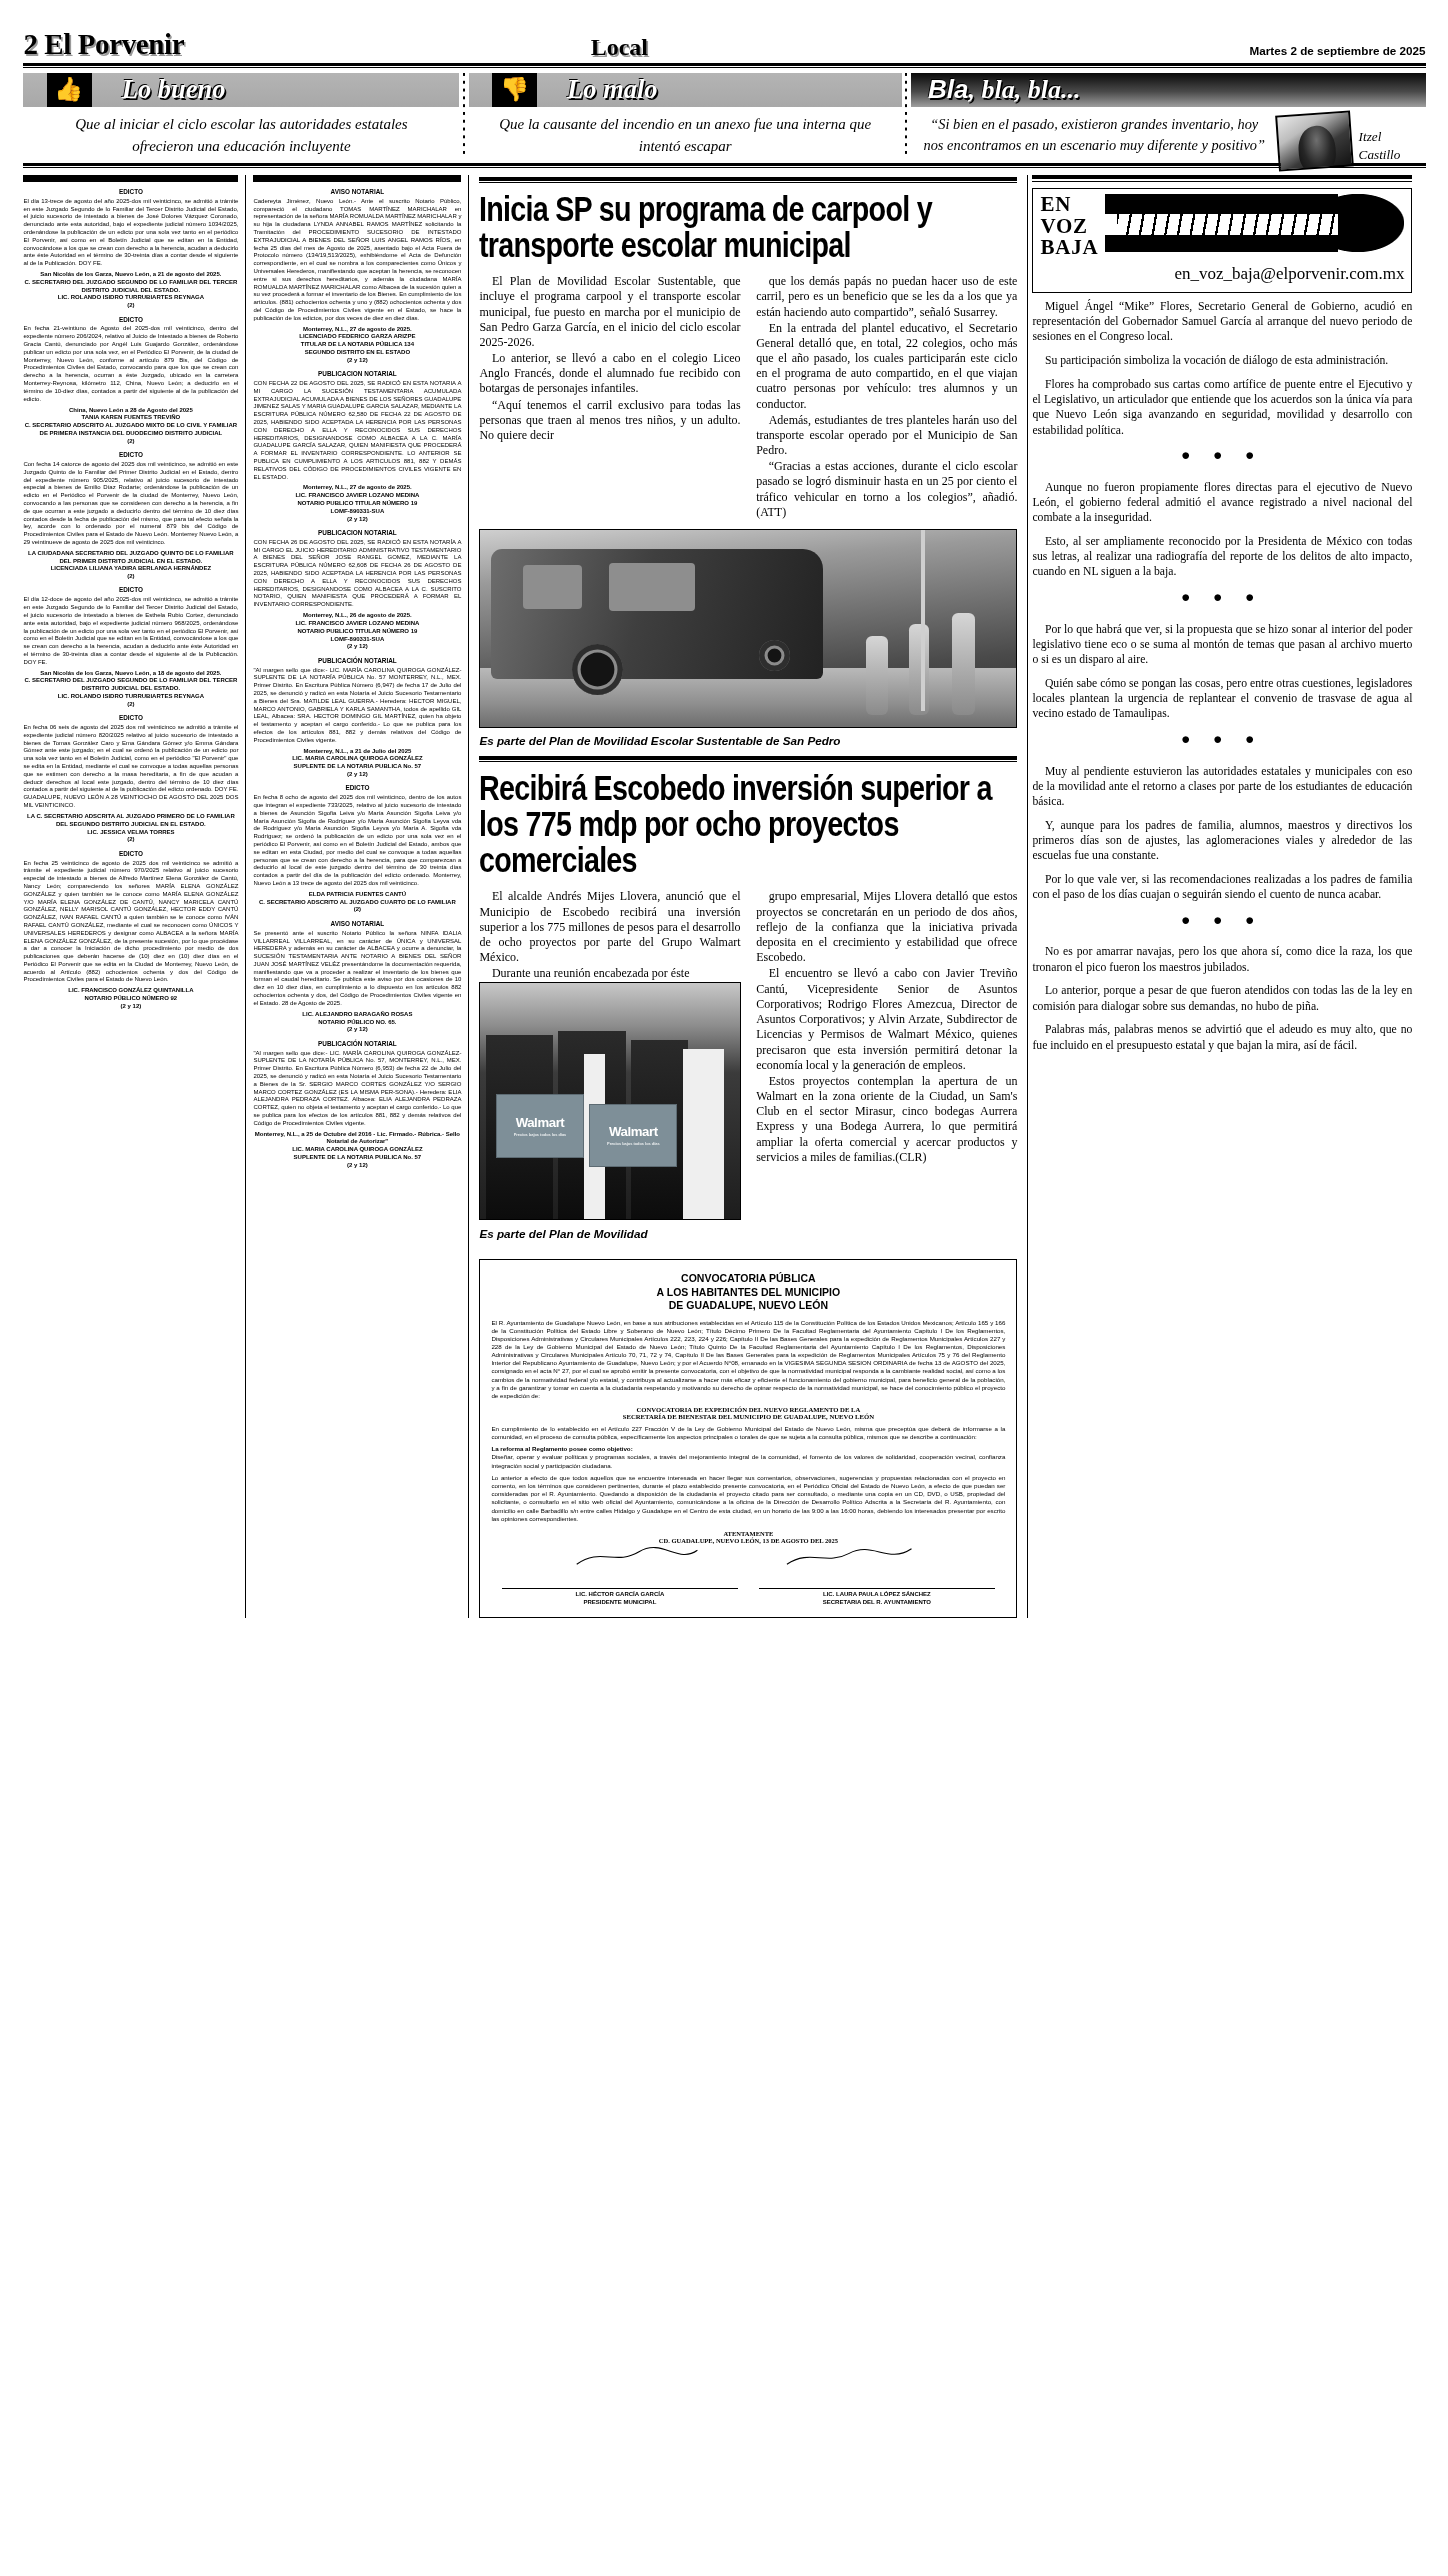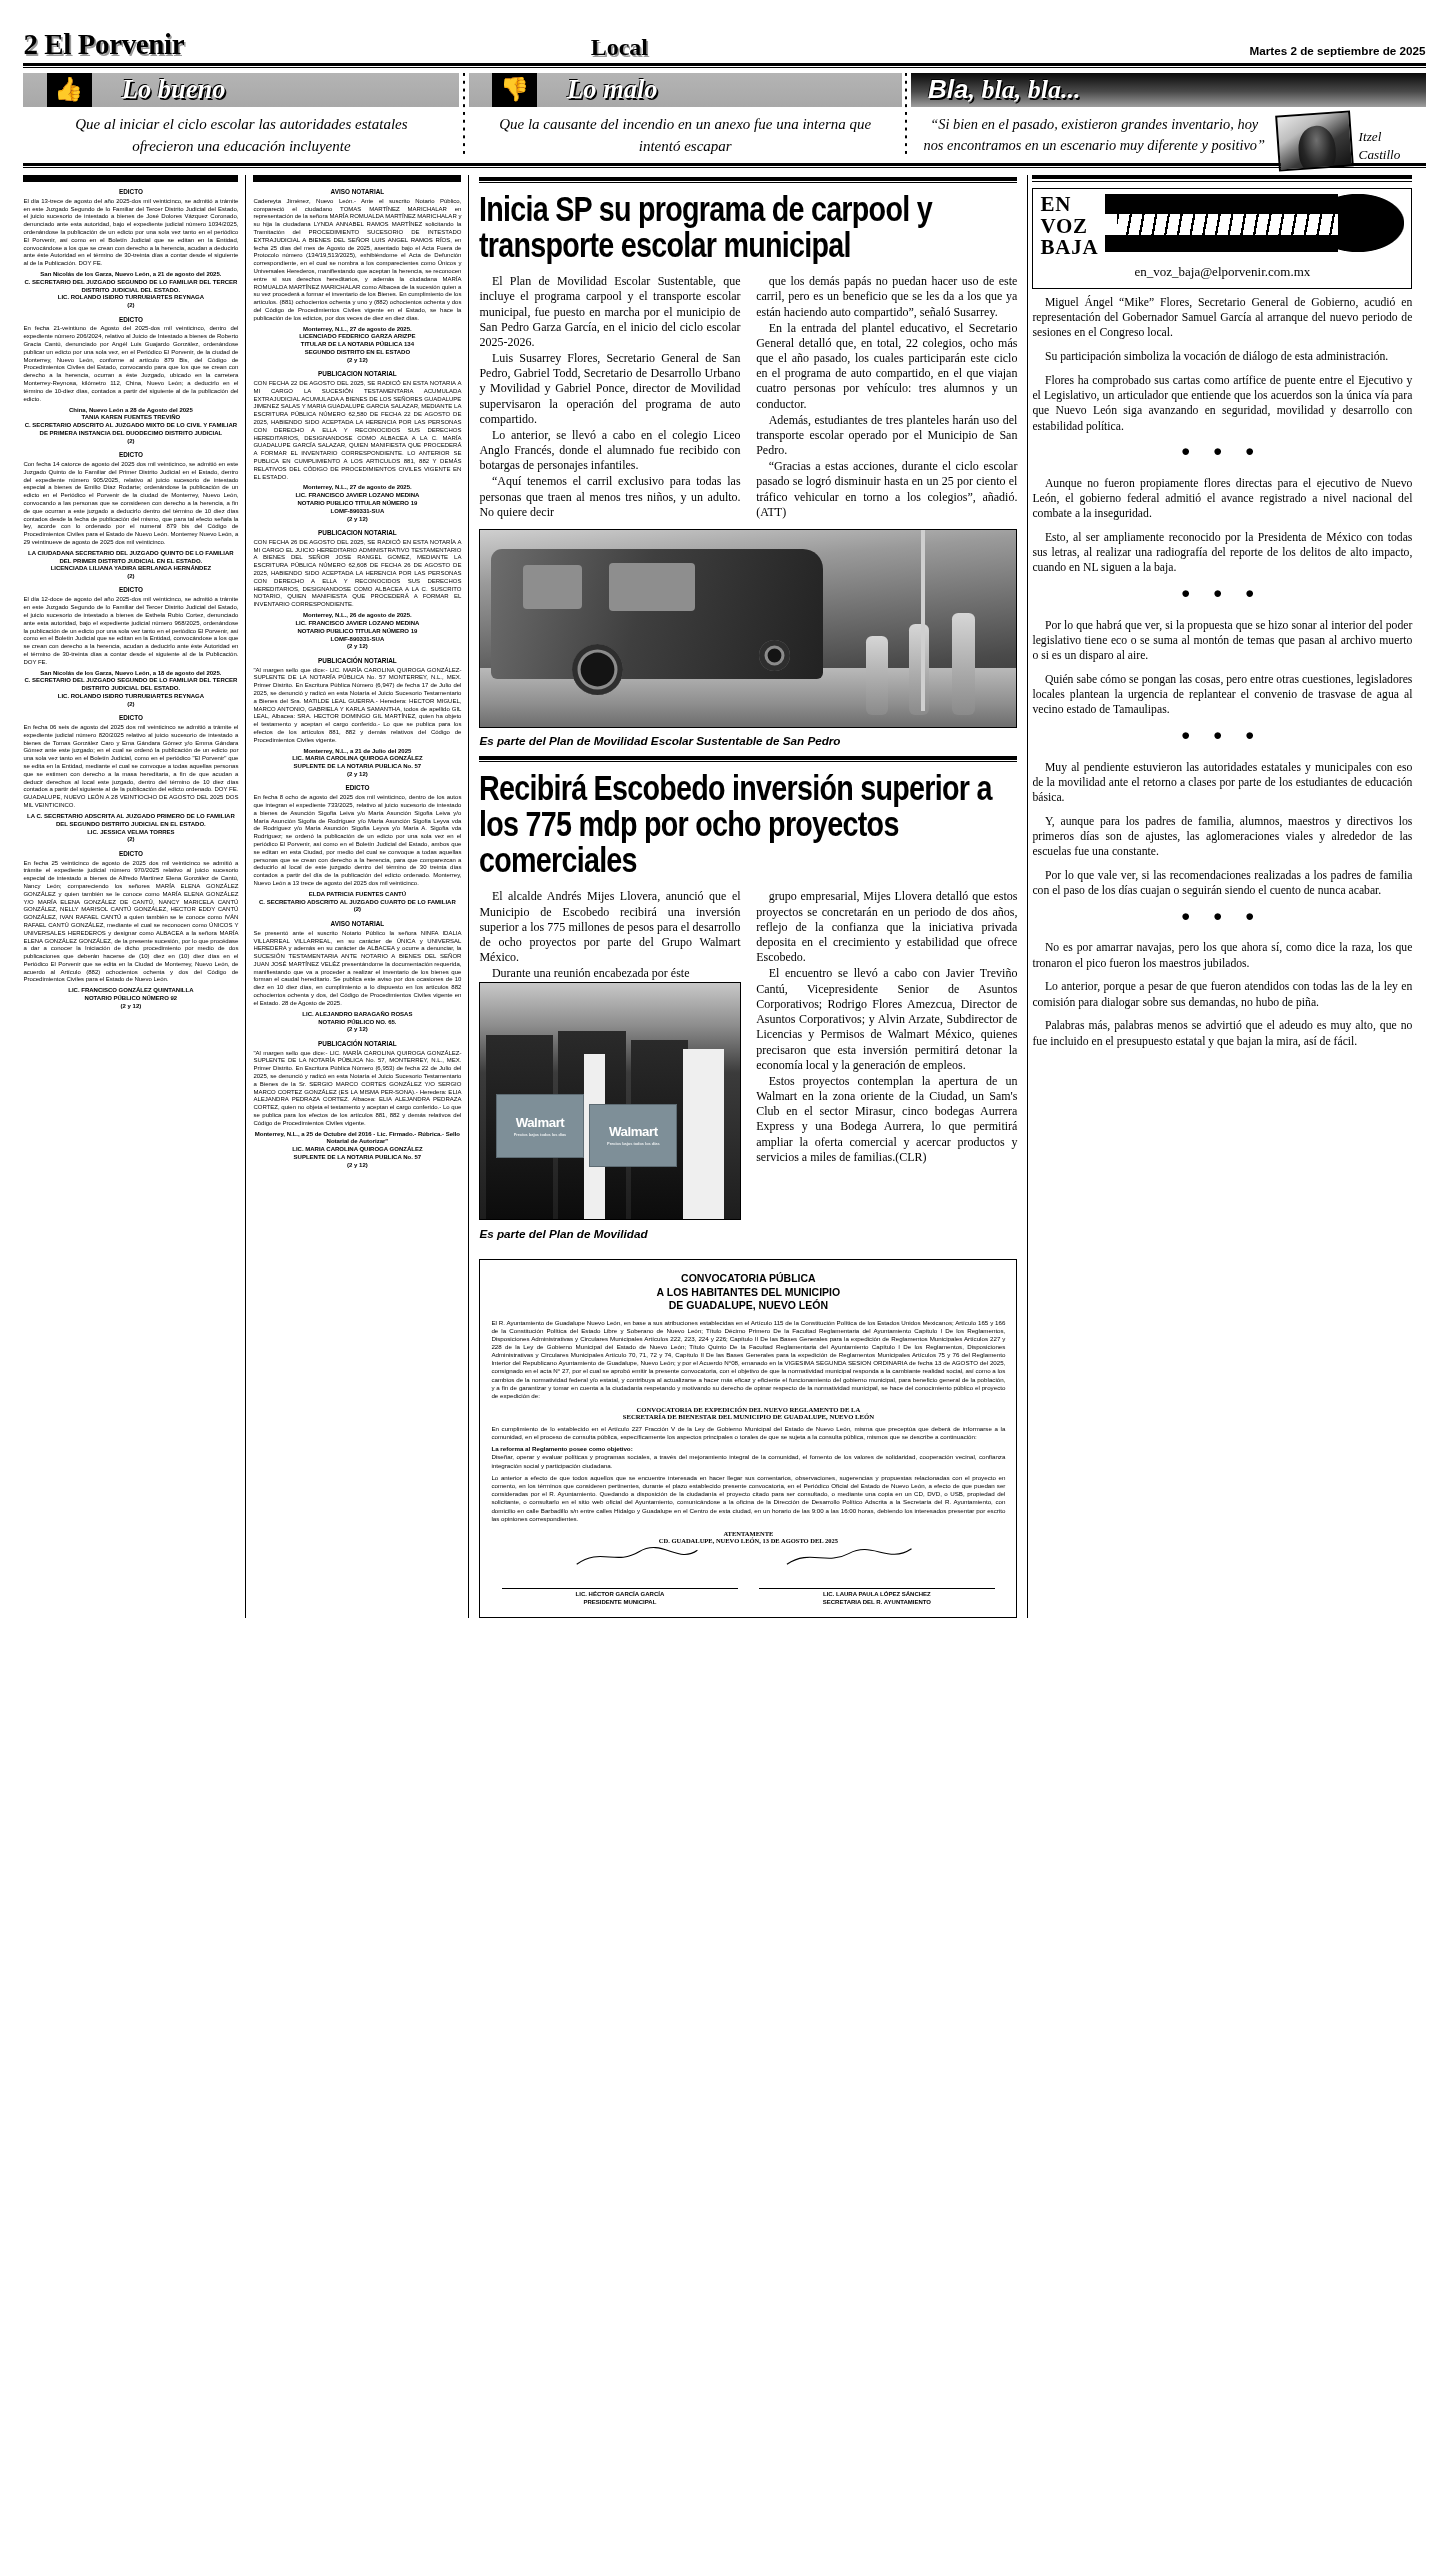--- a/index.html
+++ b/index.html
@@ -180,21 +180,21 @@
   .evb-art {
     flex:1; height:58px; margin-left:6.2px; position:relative; overflow:hidden;
     background:#fff;
   }
   .evb-art .band1{position:absolute;left:0;right:0;top:0;height:34%;background:#000;}
   .evb-art .band2{position:absolute;left:0;right:0;bottom:0;height:30%;background:#000;}
   .evb-art .figs{position:absolute;left:4%;top:34%;height:36%;width:92%;
     background:repeating-linear-gradient(100deg,#000 0 2.3px,transparent 2.3px 12.5px);}
   .evb-art .pers{position:absolute;right:0;top:0;bottom:0;width:22%;
     background:radial-gradient(ellipse at 30% 50%,#000 45%,#000 70%, #fff 72%);}
-  .evb-mail { text-align:center; font-size:13px; margin:5.5px 0 1.6px 0; }
+  .evb-mail { text-align:right; font-size:17px; margin:5.5px 0 1.6px 0; }
   .evb-body { font-size:11.7px; line-height:1.30; text-align:justify; padding-top:6.2px; }
   .evb-body p { margin:0 0 8.6px 0; text-indent:12.5px; }
   .dots3 { text-align:center; letter-spacing:9.3px; font-size:15.6px; margin:4.7px 0 9.3px 0; }
 </style>
 </head>
 <body>
 
 <div class="page">
 
   <div class="masthead">
@@ -393,21 +393,20 @@
         </div>
     </div>
 
     <div class="col-main">
       <div class="hl-rule"></div>
       <div class="headline">Inicia SP su programa de carpool y transporte escolar municipal</div>
 
       <div class="artcols">
         <div class="artcol" id="a1c1">
             <p>El Plan de Movilidad Escolar Sustentable, que incluye el programa carpool y el transporte escolar municipal, fue puesto en marcha por el municipio de San Pedro Garza García, en el inicio del ciclo escolar 2025-2026.</p>
-            <p>Luis Susarrey Flores, Secretario General de San Pedro, Gabriel Todd, Secretario de Desarrollo Urbano y Movilidad y Gabriel Ponce, director de Movilidad supervisaron la operación del programa de auto compartido.</p>
             <p>Lo anterior, se llevó a cabo en el colegio Liceo Anglo Francés, donde el alumnado fue recibido con botargas de personajes infantiles.</p>
             <p>“Aquí tenemos el carril exclusivo para todas las personas que traen al menos tres niños, y un adulto. No quiere decir</p>
           </div>
         <div class="artcol" id="a1c2">
             <p>que los demás papás no puedan hacer uso de este carril, pero es un beneficio que se les da a los que ya están haciendo auto compartido”, señaló Susarrey.</p>
             <p>En la entrada del plantel educativo, el Secretario General detalló que, en total, 22 colegios, ocho más que el año pasado, los cuales participarán este ciclo en el programa de auto compartido, en el que viajan cuatro personas por vehículo: tres alumnos y un conductor.</p>
             <p>Además, estudiantes de tres planteles harán uso del transporte escolar operado por el Municipio de San Pedro.</p>
             <p>“Gracias a estas acciones, durante el ciclo escolar pasado se logró disminuir hasta en un 25 por ciento el tráfico vehicular en torno a los colegios”, añadió. (ATT)</p>
           </div>
       </div>

